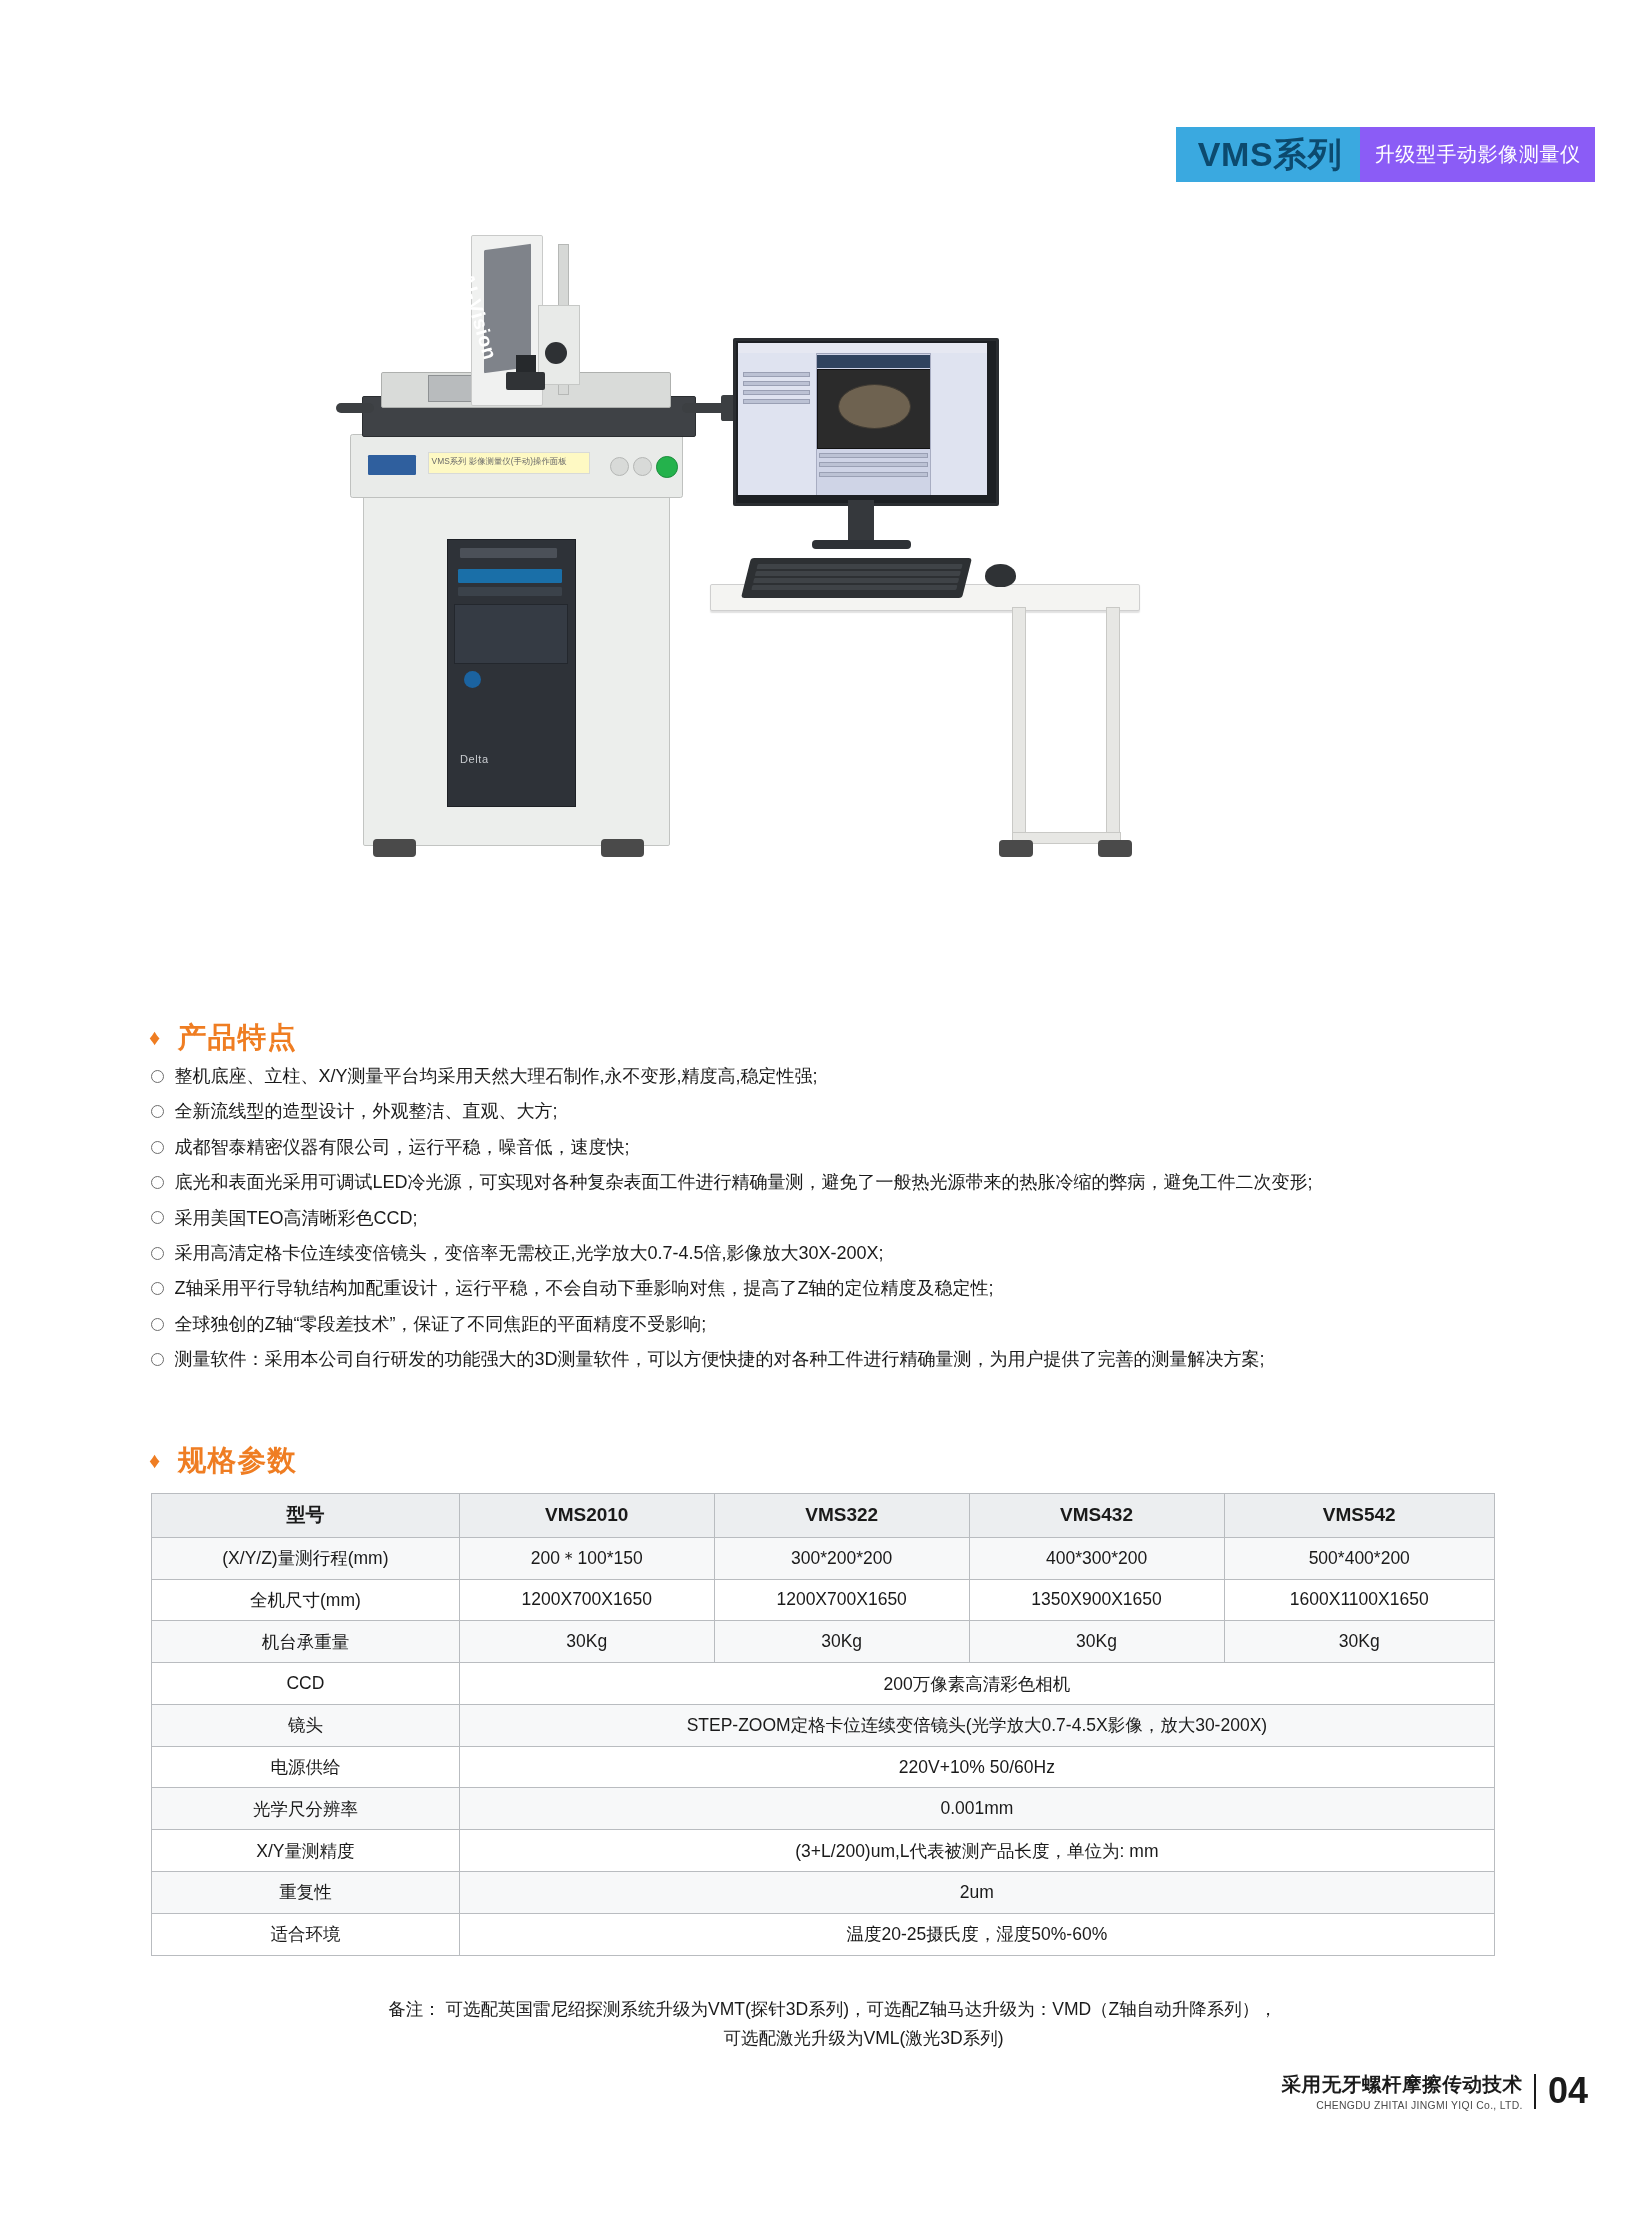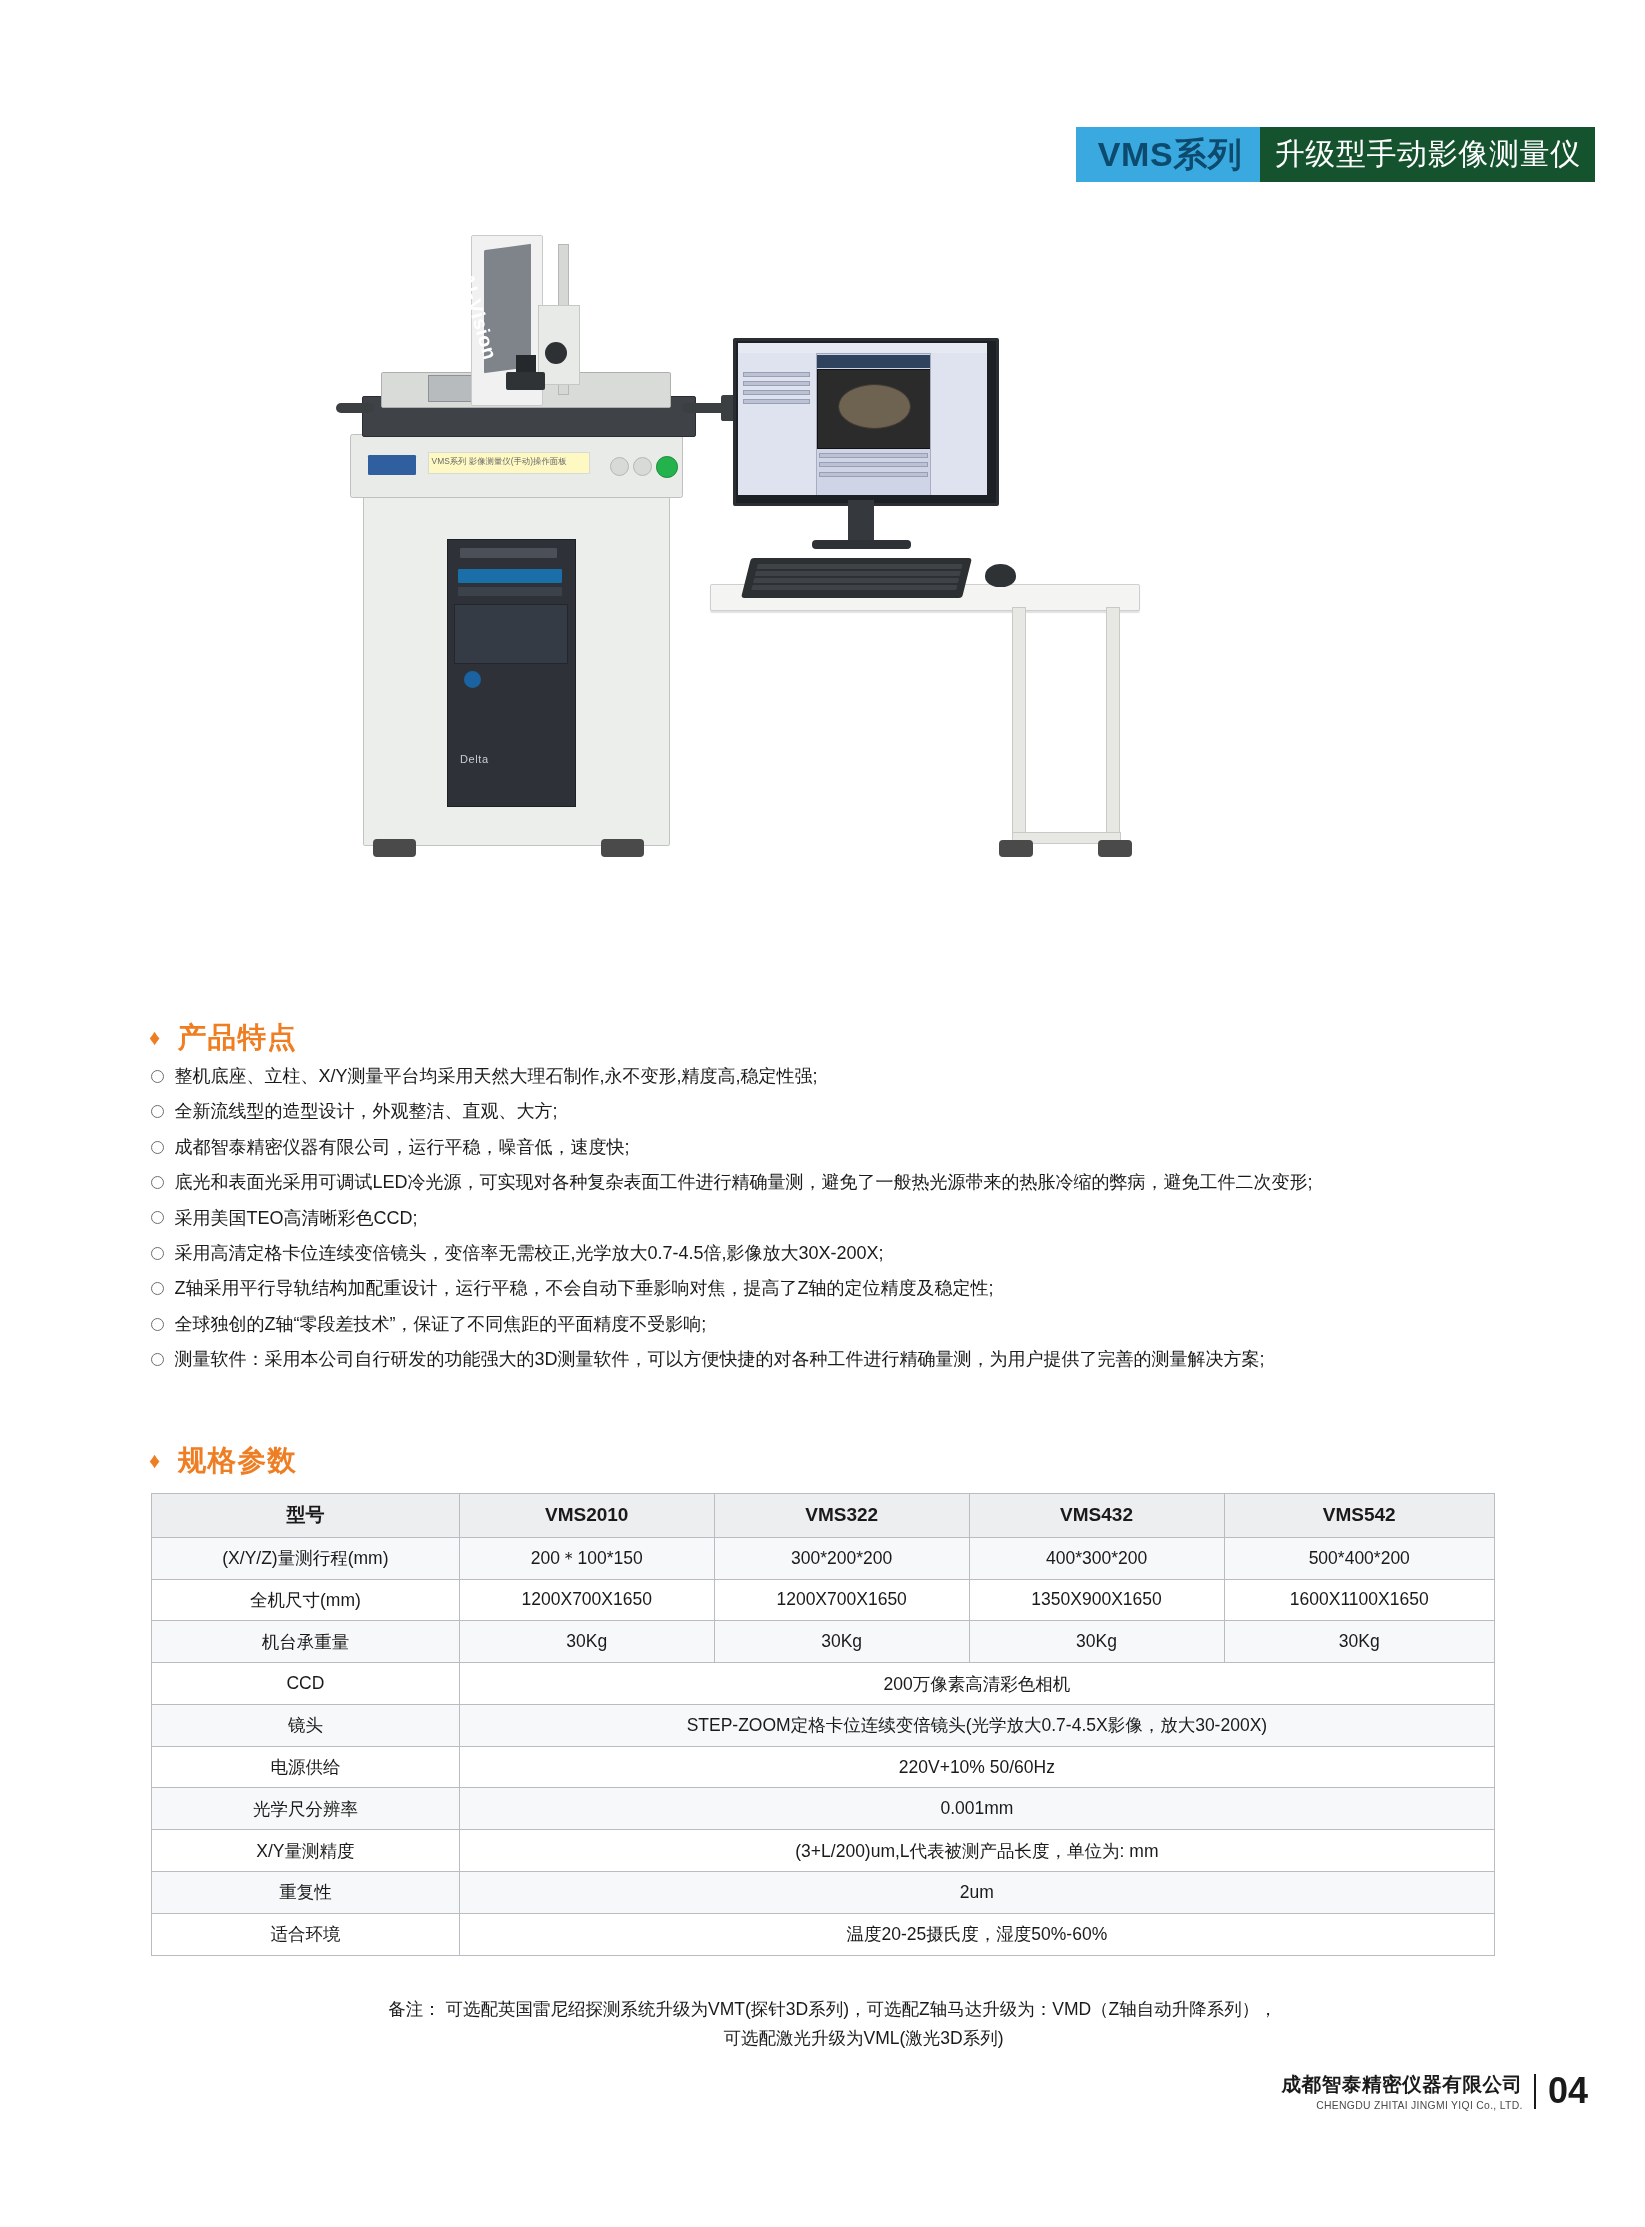--- a/index.html
+++ b/index.html
@@ -36,23 +36,23 @@
     color: #0c4a6e;
     font-size: 34px;
     font-weight: bold;
     letter-spacing: 0.6px;
     display: flex;
     align-items: center;
     padding: 0 18px 0 22px;
     font-family: "Liberation Sans", sans-serif;
   }
   .banner-right {
-    background: #14532d;
+    background: #8b5cf6;
     color: #ffffff;
-    font-size: 30px;
+    font-size: 20px;
     display: flex;
     align-items: center;
     padding: 0 14.3px 0 14.3px;
     letter-spacing: 0.6px;
   }
 
   
   .product-image {
     position: absolute;
     left: 350px;
@@ -857,21 +857,21 @@
     </tbody>
   </table>
 
   <div class="remark">
     <div>备注： 可选配英国雷尼绍探测系统升级为VMT(探针3D系列)，可选配Z轴马达升级为：VMD（Z轴自动升降系列），</div>
     <div class="l2">可选配激光升级为VML(激光3D系列)</div>
   </div>
 
   <div class="footer">
     <div>
-      <div class="footer-cn">成都智泰精密仪器有限公司</div>
+      <div class="footer-cn">采用无牙螺杆摩擦传动技术</div>
       <div class="footer-en">CHENGDU ZHITAI JINGMI YIQI Co., LTD.</div>
     </div>
     <div class="footer-divider"></div>
     <div class="footer-page">04</div>
   </div>
 
 </div>
 
 
 </body></html>

